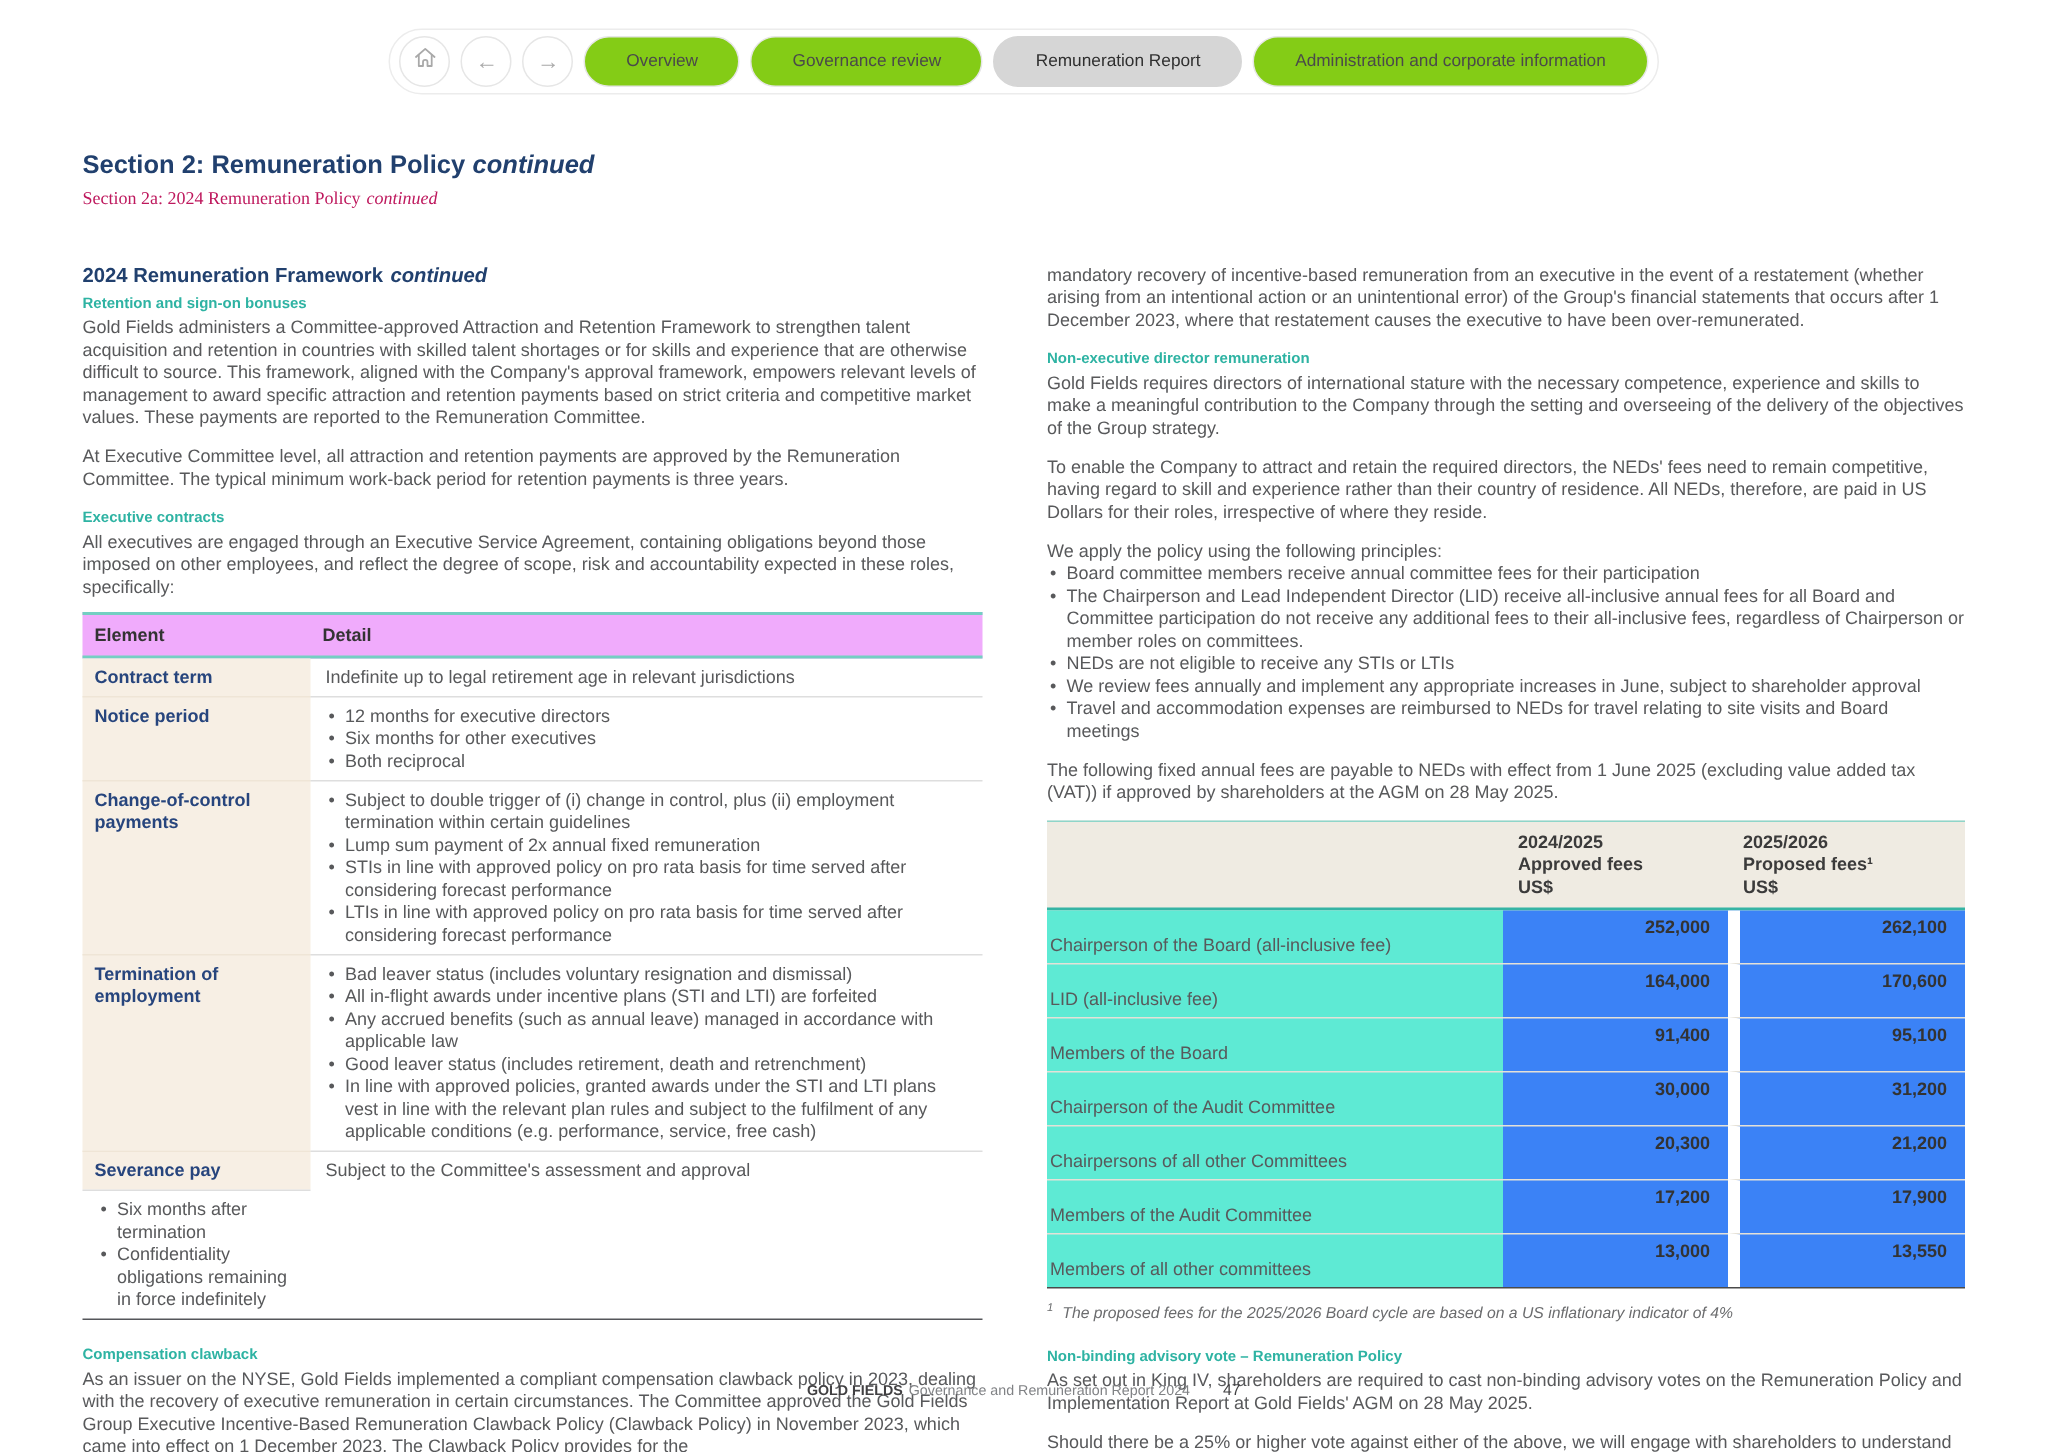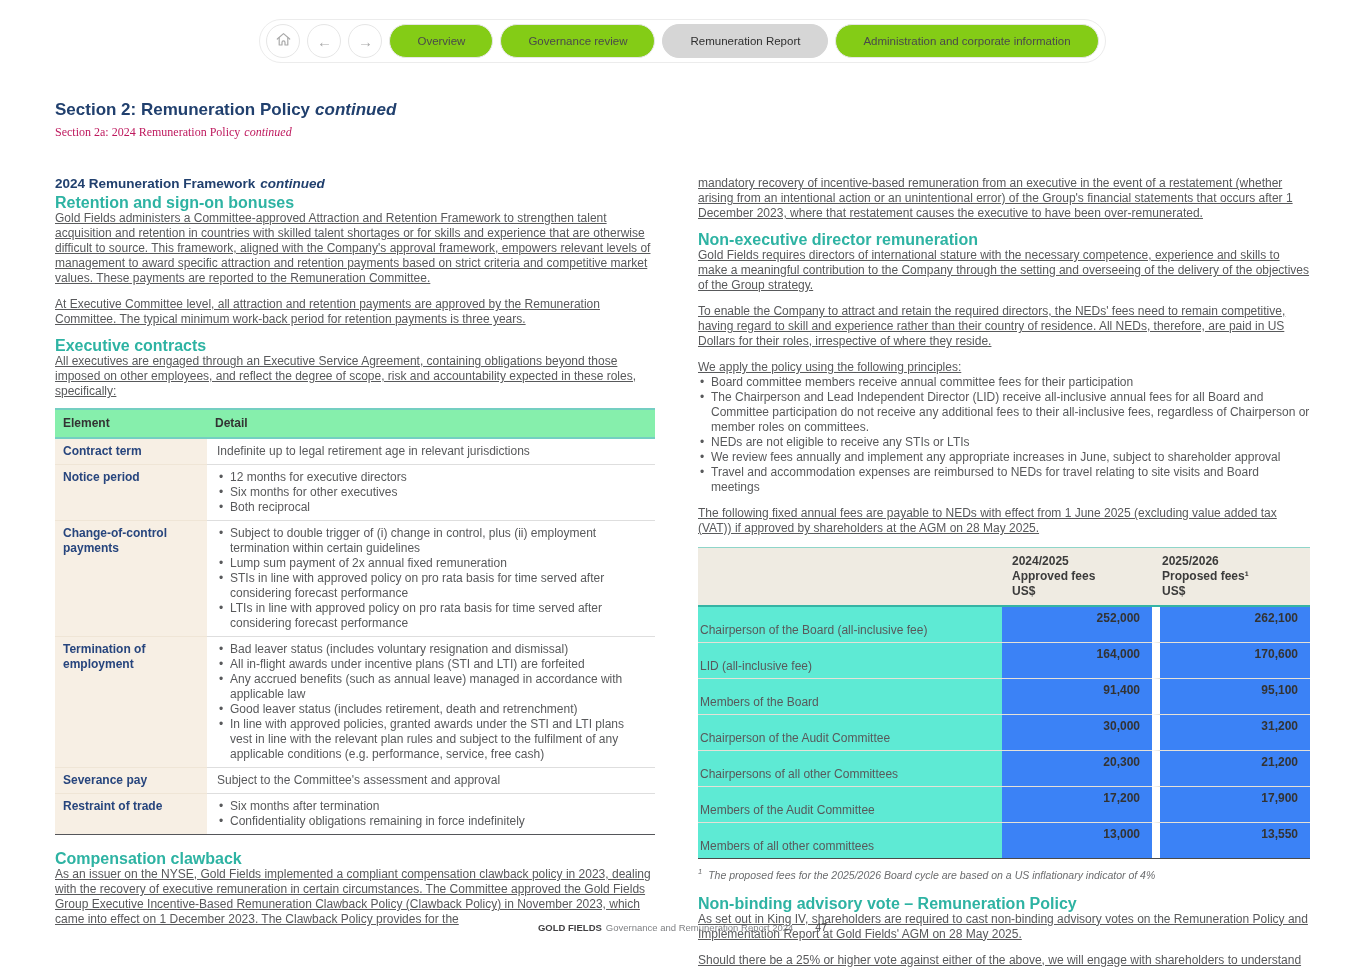--- a/index.html
+++ b/index.html
@@ -17,33 +17,33 @@
   
   .title-block { position:absolute; left:55px; top:99px; }
   .title-main { font-size:17px; font-weight:bold; color:#21406e; line-height:21px; }
   .title-main .cont, .h-framework .cont { font-style:italic; margin-left:5px; }
   .title-sub { font-size:12px; color:#be185d; line-height:18px; margin-top:3px;font-family:Liberation Serif, serif; }
   .title-sub .cont { font-style:italic; margin-left:4px; }
 
   
   .col-left  { position:absolute; left:55px;  top:176px; width:600px; font-size:12px; line-height:15px; }
   .col-right { position:absolute; left:698px; top:176px; width:612px; font-size:12px; line-height:15px; }
-  p { margin:0 0 11px 0;text-decoration:underline; }
+  p { margin:0 0 11px 0; }
   .h-framework { font-size:13.5px; font-weight:bold; color:#21406e; line-height:16px; margin-bottom:3px; }
-  .h-teal { color:#2eb3a3; font-weight:bold; font-size:16px; line-height:15px; margin-bottom:1px; }
+  .h-teal { color:#2eb3a3; font-weight:bold; font-size:10px; line-height:15px; margin-bottom:1px; }
   .h-teal.mt { margin-top:2px; }
 
   ul.bullets { margin:0 0 11px 0; padding:0; list-style:none; }
   ul.bullets.tight { margin-bottom:0; }
   .bullets li { position:relative; padding-left:13px; }
   .bullets li::before { content:"•"; position:absolute; left:2px; top:0; color:#58595b; }
 
   
   .ctable { margin:9px 0 16px 0; border-bottom:1.5px solid #55565a; }
-  .ctable-header { display:grid; grid-template-columns:152px 1fr; background:#86efac; border-top:2px solid #74cfc2; border-bottom:2px solid #74cfc2; font-weight:bold; color:#333; }
+  .ctable-header { display:grid; grid-template-columns:152px 1fr; background:#f0abfc; border-top:2px solid #74cfc2; border-bottom:2px solid #74cfc2; font-weight:bold; color:#333; }
   .ctable-header > div { padding:6px 8px; }
   .ctable-row { display:grid; grid-template-columns:152px 1fr; }
   .ctable-row + .ctable-row .cell-el { border-top:1px solid #efe5d6; }
   .ctable-row + .ctable-row .cell-det { border-top:1px solid #dedede; }
   .cell-el { background:#f7efe4; color:#27457d; font-weight:bold; padding:5px 8px; }
   .cell-det { padding:5px 8px 5px 10px; color:#58595b; }
   .cell-det ul.bullets { margin:0; }
 
   
   .ftable { margin:4px 0 5px 0; border-bottom:1.5px solid #4a4a4a; }
@@ -152,21 +152,20 @@
               <li>Good leaver status (includes retirement, death and retrenchment)</li>
               <li>In line with approved policies, granted awards under the STI and LTI plans vest in line with the relevant plan rules and subject to the fulfilment of any applicable conditions (e.g. performance, service, free cash)</li>
             </ul>
           </div>
         </div>
         <div class="ctable-row">
           <div class="cell-el">Severance pay</div>
           <div class="cell-det">Subject to the Committee's assessment and approval</div>
         </div>
         <div class="ctable-row">
-          <div class="cell-el">Restraint of trade</div>
           <div class="cell-det">
             <ul class="bullets tight">
               <li>Six months after termination</li>
               <li>Confidentiality obligations remaining in force indefinitely</li>
             </ul>
           </div>
         </div>
       </div>
     </div>
 

